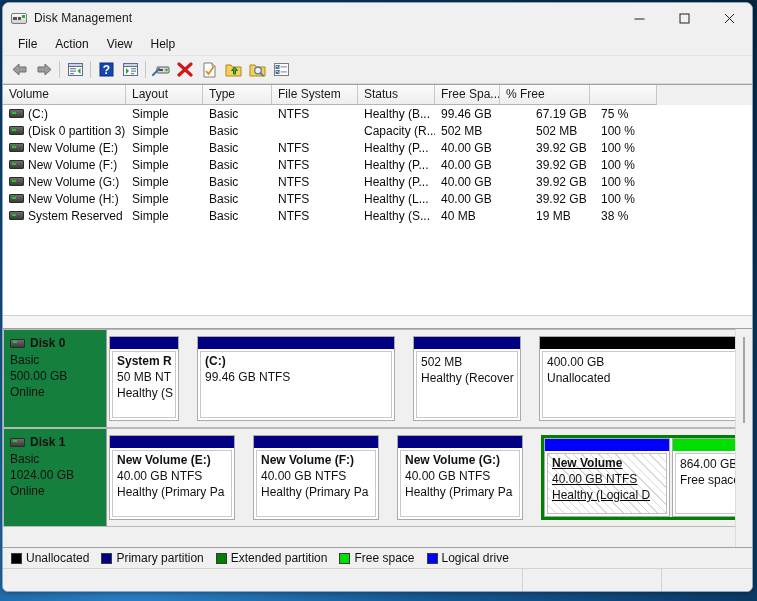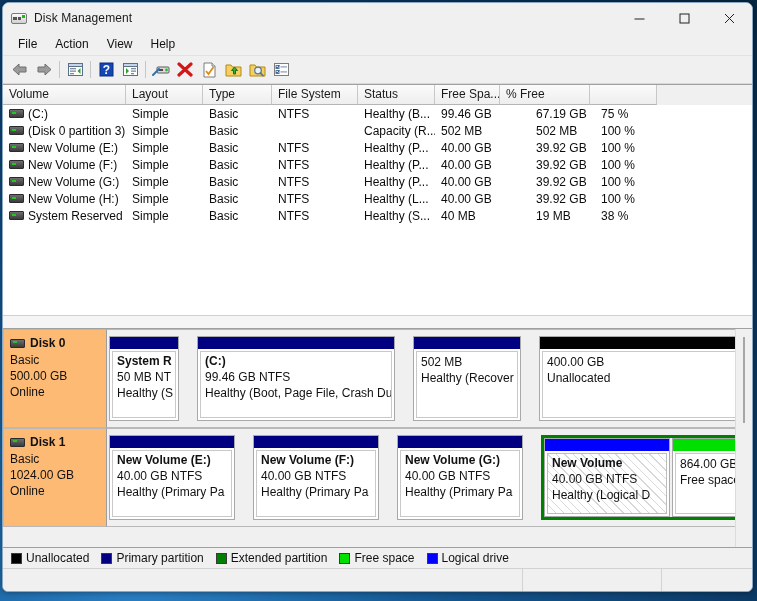--- a/index.html
+++ b/index.html
@@ -113,21 +113,21 @@
   }
   
   #graphpane{
     flex:1; background:#f0f0f0; position:relative;
     border-top:1px solid #a0a0a0;
     overflow:hidden;
   }
   .diskrow{ display:flex; height:99px; box-sizing:border-box; }
   .disk-info{
     width:104px; min-width:104px;
-    background:#fdba74;
+    background:#15803d;
     border:1px solid #b9b9b9;
     border-right:1px solid #9d9d9d;
     box-sizing:border-box;
     padding:6px 0 0 6px;
   }
   .disk-title{ display:flex;align-items:center; margin-bottom:2px; }
   .disk-icon{
     width:13px;height:7px; margin-right:5px;
     background:linear-gradient(#6e6e6e,#3b3b3b);
     border:1px solid #2b2b2b;border-radius:1px;position:relative;flex:0 0 auto;
@@ -150,20 +150,21 @@
   }
   .part-bar{ height:12px; min-height:12px; }
   .part-body{
     flex:1; background:#fff; margin:2px; border:1px solid #c9c9c9;
     padding:2px 0 0 4px; overflow:hidden;
     box-sizing:border-box;
   }
   .part-body.hatch{
     background-image: repeating-linear-gradient(45deg,#ffffff 0 5px,#d8d8d8 5px 6px);
     border:1px solid #bdbdbd;
+    text-decoration:underline;
   }
   .pl1{ font-size:12px;font-weight:bold;color:#111;white-space:nowrap;overflow:hidden;line-height:15px;}
   .pl2,.pl3{ font-size:12px;color:#111;white-space:nowrap;overflow:hidden;line-height:16px;}
   .part.selected{
     border:3px solid #008000; padding:0; background:#f0f0f0; margin-right:0;
   }
   .sel-inner{ display:flex; flex:1; }
   .sel-inner > .part{ border:1px solid #a9a9a9; }
   
   #graph-vscroll{
@@ -444,21 +445,20 @@
                 <div class="pl1">System R</div>
                 <div class="pl2">50 MB NT</div>
                 <div class="pl3">Healthy (S</div>
               </div>
             </div>
             <div class="part" style="width: 198px;">
               <div class="part-bar" style="background: rgb(0, 0, 128);"></div>
               <div class="part-body">
                 <div class="pl1">(C:)</div>
                 <div class="pl2">99.46 GB NTFS</div>
-                <div class="pl3">Healthy (Boot, Page File, Crash Du</div>
               </div>
             </div>
             <div class="part" style="width: 108px;">
               <div class="part-bar" style="background: rgb(0, 0, 128);"></div>
               <div class="part-body">
                 <div class="pl2">502 MB</div>
                 <div class="pl3">Healthy (Recover</div>
               </div>
             </div>
             <div class="part" style="width: 244px;">

